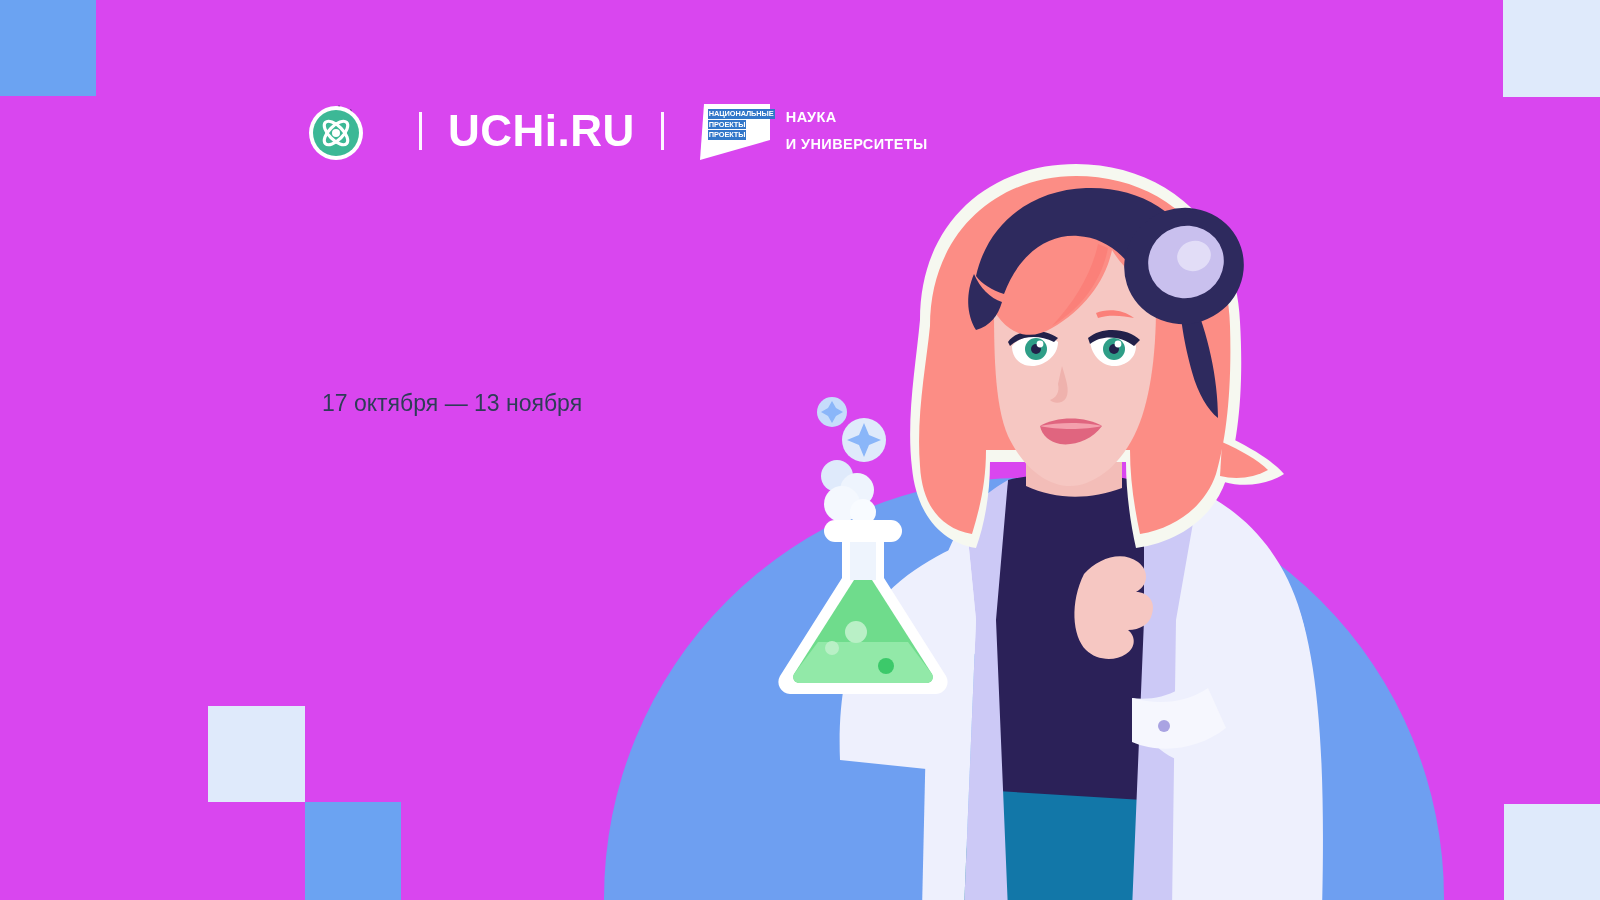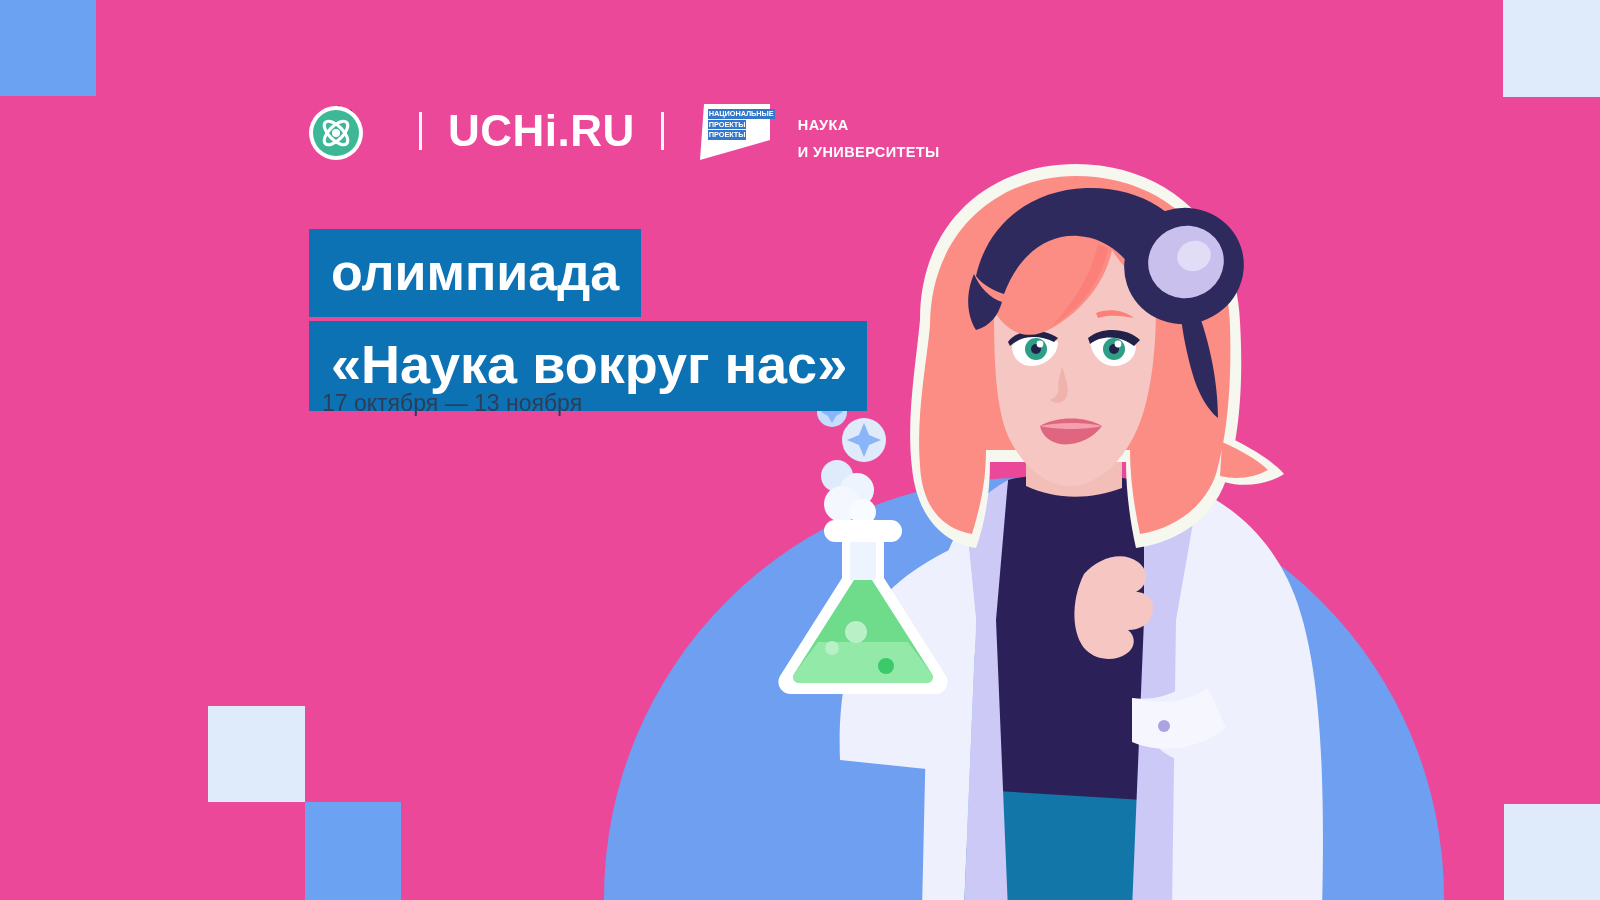--- a/index.html
+++ b/index.html
@@ -4,21 +4,21 @@
 <title>Olympiad Banner</title>
 <style>
   html,body{margin:0;padding:0;}
   body{
     width:1600px;height:900px;overflow:hidden;
     font-family:"Liberation Sans","DejaVu Sans",sans-serif;
     background:#8ab6f9;
   }
   #banner{
     position:relative;width:1600px;height:900px;overflow:hidden;
-    background:#ec4899;
+    background:#d946ef;
   }
   
   .sq{position:absolute;}
   #sq-tl{left:0;top:0;width:96px;height:96px;background:#6ba3f2;}
   #sq-tr{left:1503px;top:0;width:97px;height:97px;background:#dfeafb;}
   #sq-bl-light{left:208px;top:706px;width:97px;height:96px;background:#dfeafb;}
   #sq-bl-dark{left:305px;top:802px;width:96px;height:98px;background:#6ba3f2;}
   #sq-br{left:1504px;top:804px;width:96px;height:96px;background:#dfeafb;}
 
   
@@ -38,21 +38,21 @@
   }
   #uchi-mark svg{display:block;}
   .divider{
     width:3px;height:38px;background:#ffffff;opacity:.95;flex:none;
     margin:0 26px;
   }
   #uchi-word{
     color:#ffffff;font-size:44px;font-weight:bold;letter-spacing:.5px;
     line-height:1;white-space:nowrap;
   }
-  #np-logo{display:flex;align-items:flex-end;gap:26px;margin-left:4px;}
+  #np-logo{display:flex;align-items:flex-start;gap:14px;margin-left:4px;}
   #np-flag{position:relative;width:78px;height:62px;flex:none;}
   #np-flag svg{display:block;}
   #np-flag-text{
     position:absolute;left:14px;top:9px;width:62px;
     color:#3277c9;font-size:7.4px;font-weight:bold;line-height:9.6px;
     letter-spacing:-0.1px;
   }
   #np-flag-text span{display:block;background:#3277c9;color:#ffffff;
     padding:0 1px;margin-bottom:1px;width:max-content;}
   #np-title{
@@ -277,24 +277,16 @@
           <span>ПРОЕКТЫ</span>
         </div>
       </div>
       <div id="np-title">
         <div>НАУКА</div>
         <div>И УНИВЕРСИТЕТЫ</div>
       </div>
     </div>
   </div>
 
-  <div id="headline">
-    <div class="hl-row" id="hl-line1">
-      <span class="hl-box">олимпиада</span>
-    </div>
-    <div class="hl-row" id="hl-line2">
-      <span class="hl-box">«Наука вокруг нас»</span>
-    </div>
-  </div>
 
   <div id="dates">17 октября — 13 ноября</div>
 
 </div>
 
 </body></html>

